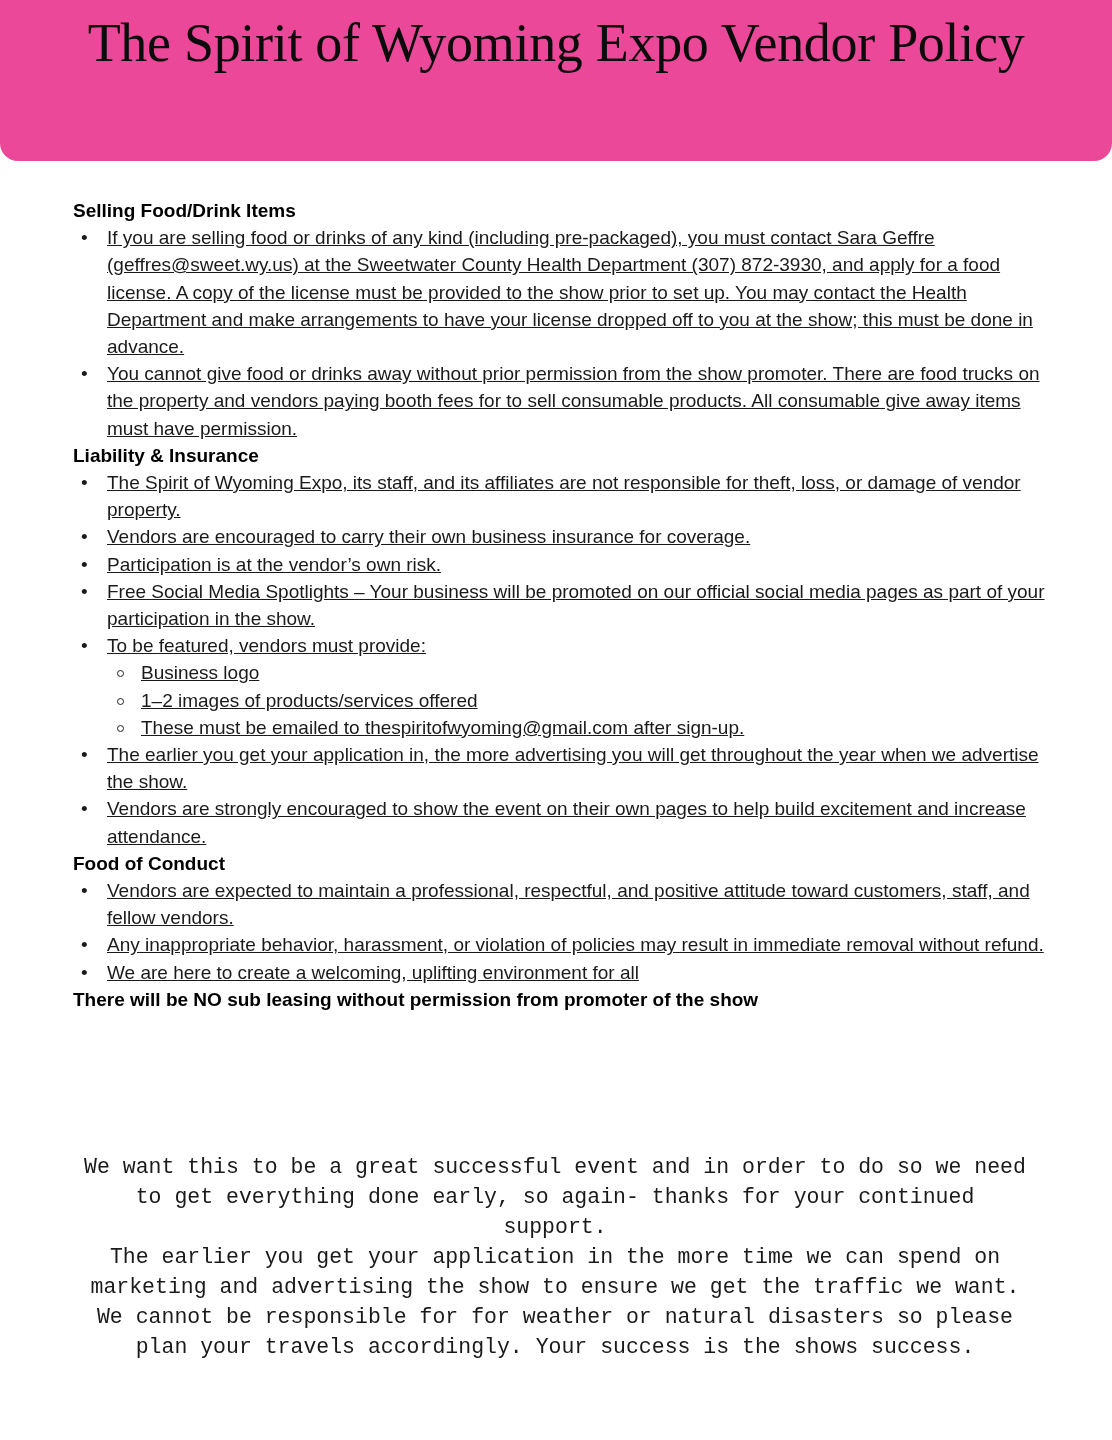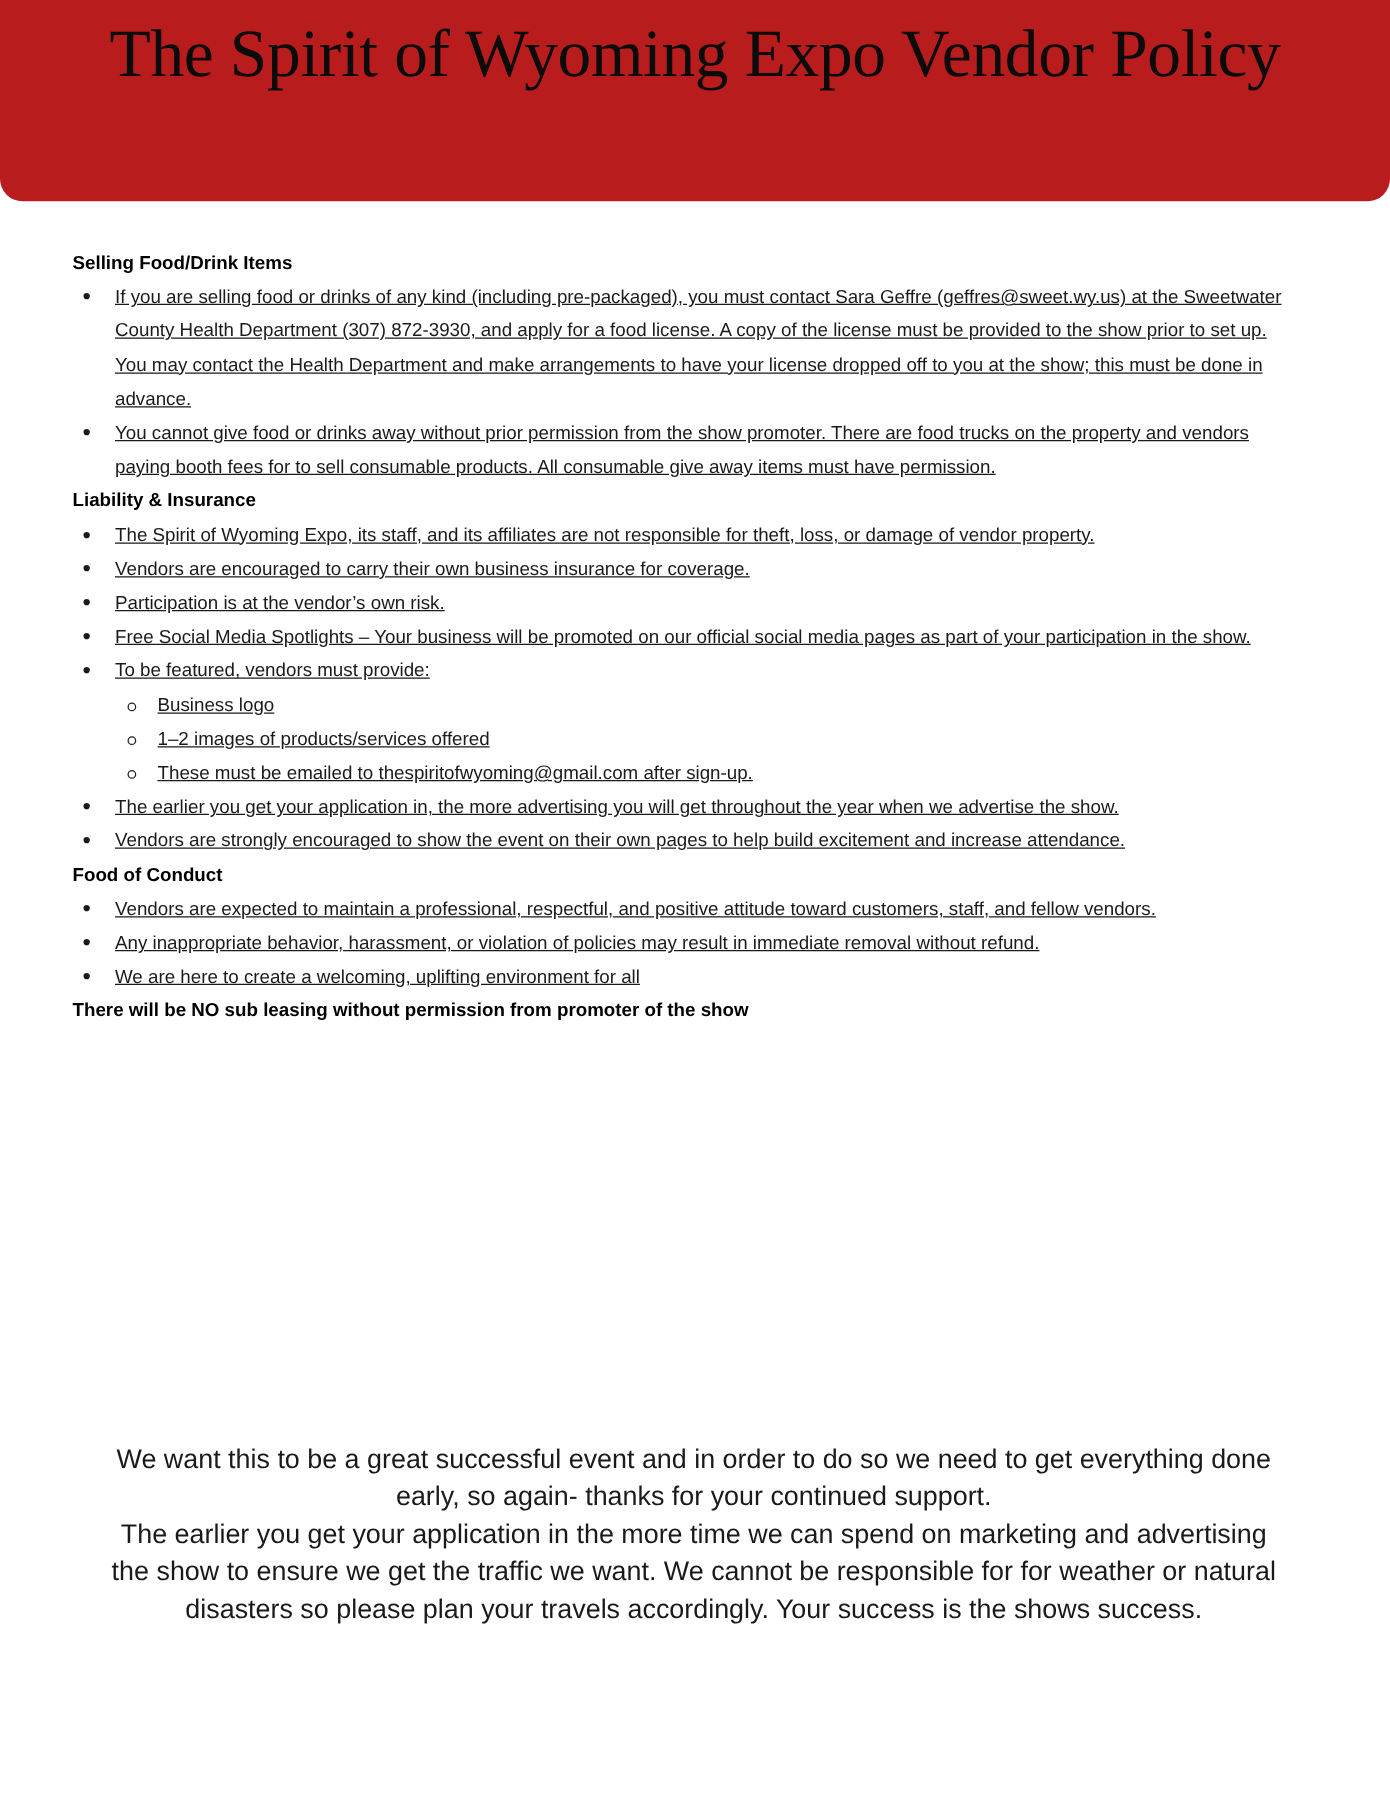--- a/index.html
+++ b/index.html
@@ -1,45 +1,45 @@
 <!DOCTYPE html>
 <html><head>
 <meta charset="utf-8">
 <style>
   html, body { margin: 0; padding: 0; background: #ffffff; }
   body { width: 1112px; height: 1440px; position: relative; overflow: hidden; font-family: "Liberation Sans", sans-serif; color: #111; }
   .banner {
     position: absolute; left: 0; top: 0; width: 1112px; height: 161px;
-    background: #b91c1c; border-radius: 0 0 18px 18px;
+    background: #ec4899; border-radius: 0 0 18px 18px;
   }
   .banner h1 {
     margin: 0; position: absolute; left: 0; width: 100%; text-align: center;
     font-family: "Liberation Serif", serif; font-weight: normal; color: #0b0b0b;
     font-size: 54px; line-height: 60px; letter-spacing: -0.3px;
   }
   .banner .t1 { top: 13px; }
   .banner .t2 { top: 86px; }
   .content {
-    position: absolute; left: 58px; top: 197px; width: 980px;
-    font-family: "Liberation Sans", sans-serif; font-size: 15px; line-height: 27.2px; color: #1a1a1a;
+    position: absolute; left: 73px; top: 197px; width: 980px;
+    font-family: "Liberation Sans", sans-serif; font-size: 19px; line-height: 27.2px; color: #1a1a1a;
   }
   .sec-head { font-weight: bold; color: #000; margin: 0; }
   ul { margin: 0; padding: 0; list-style: none; text-decoration: underline; }
   li { position: relative; padding-left: 34px; }
   li.b::before {
     content: "\2022"; position: absolute; left: 8px; top: 0; font-size: 19px;
   }
   ul.sub li { padding-left: 68px; }
   ul.sub li::before {
     content: ""; position: absolute; left: 44px; top: 11px; width: 5px; height: 5px;
     border: 1.3px solid #222; border-radius: 50%;
   }
   .closing {
     position: absolute; left: 80px; top: 1152px; width: 950px; text-align: center;
-    font-family: Liberation Sans, sans-serif; font-size: 21.5px; line-height: 30px; color: #1a1a1a;
+    font-family: Liberation Mono, monospace; font-size: 21.5px; line-height: 30px; color: #1a1a1a;
   }
   .closing p { margin: 0; }
 </style>
 </head>
 <body>
 
 <div class="banner">
   <h1 class="t1">The Spirit of Wyoming Expo Vendor Policy</h1>
 </div>
 

